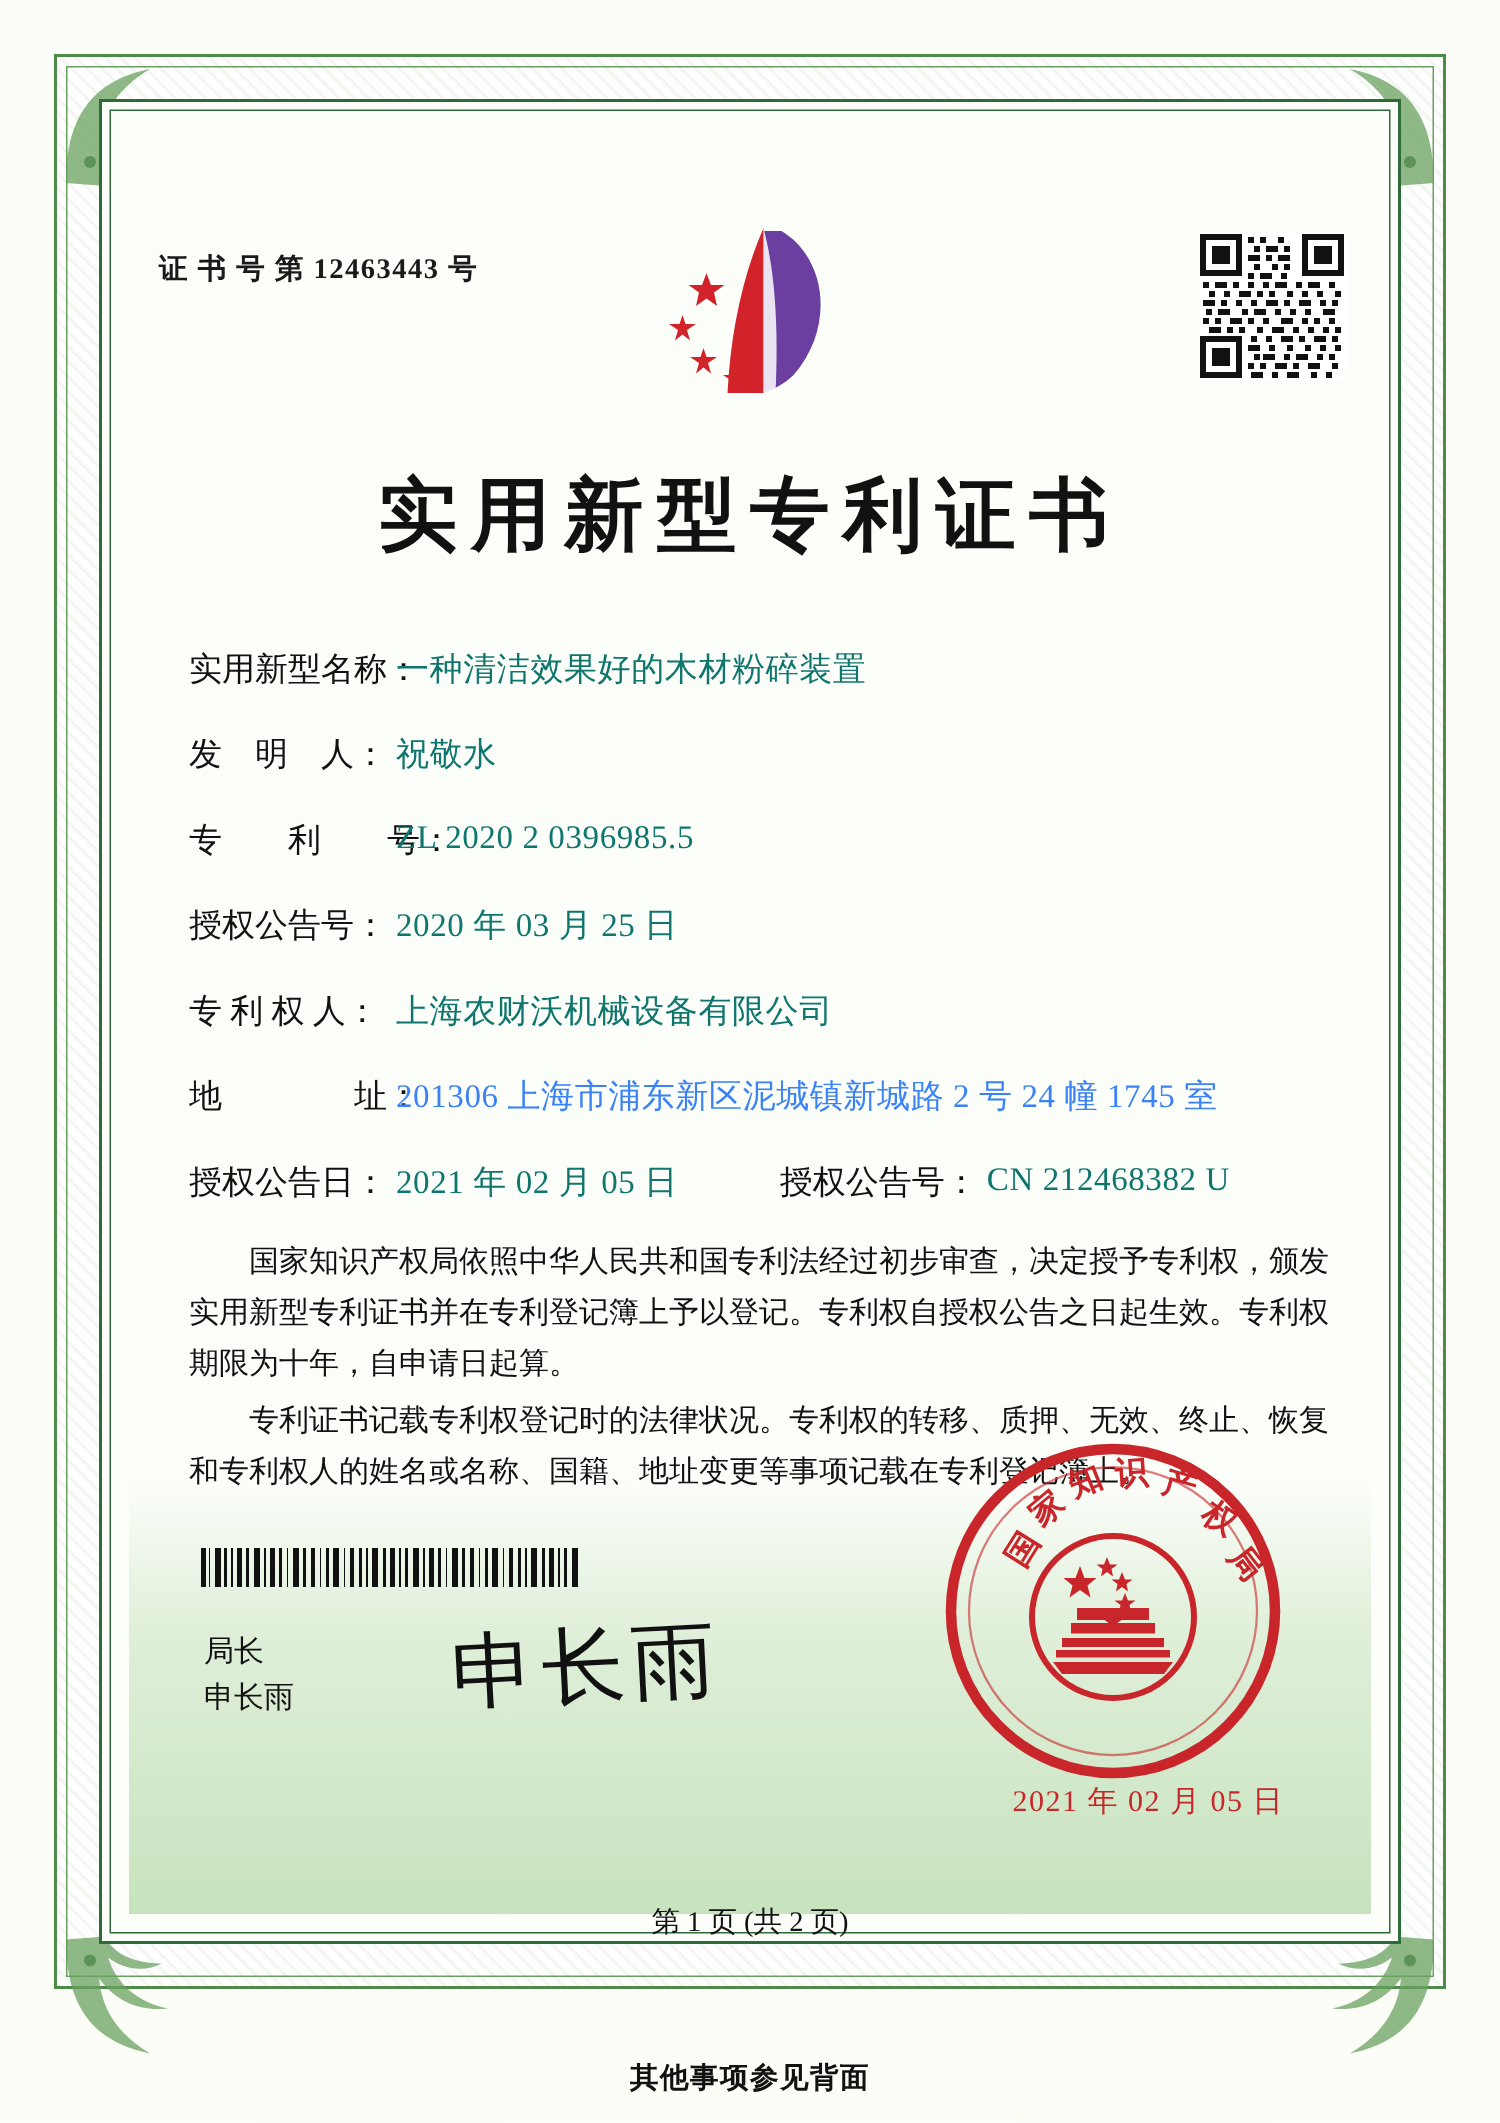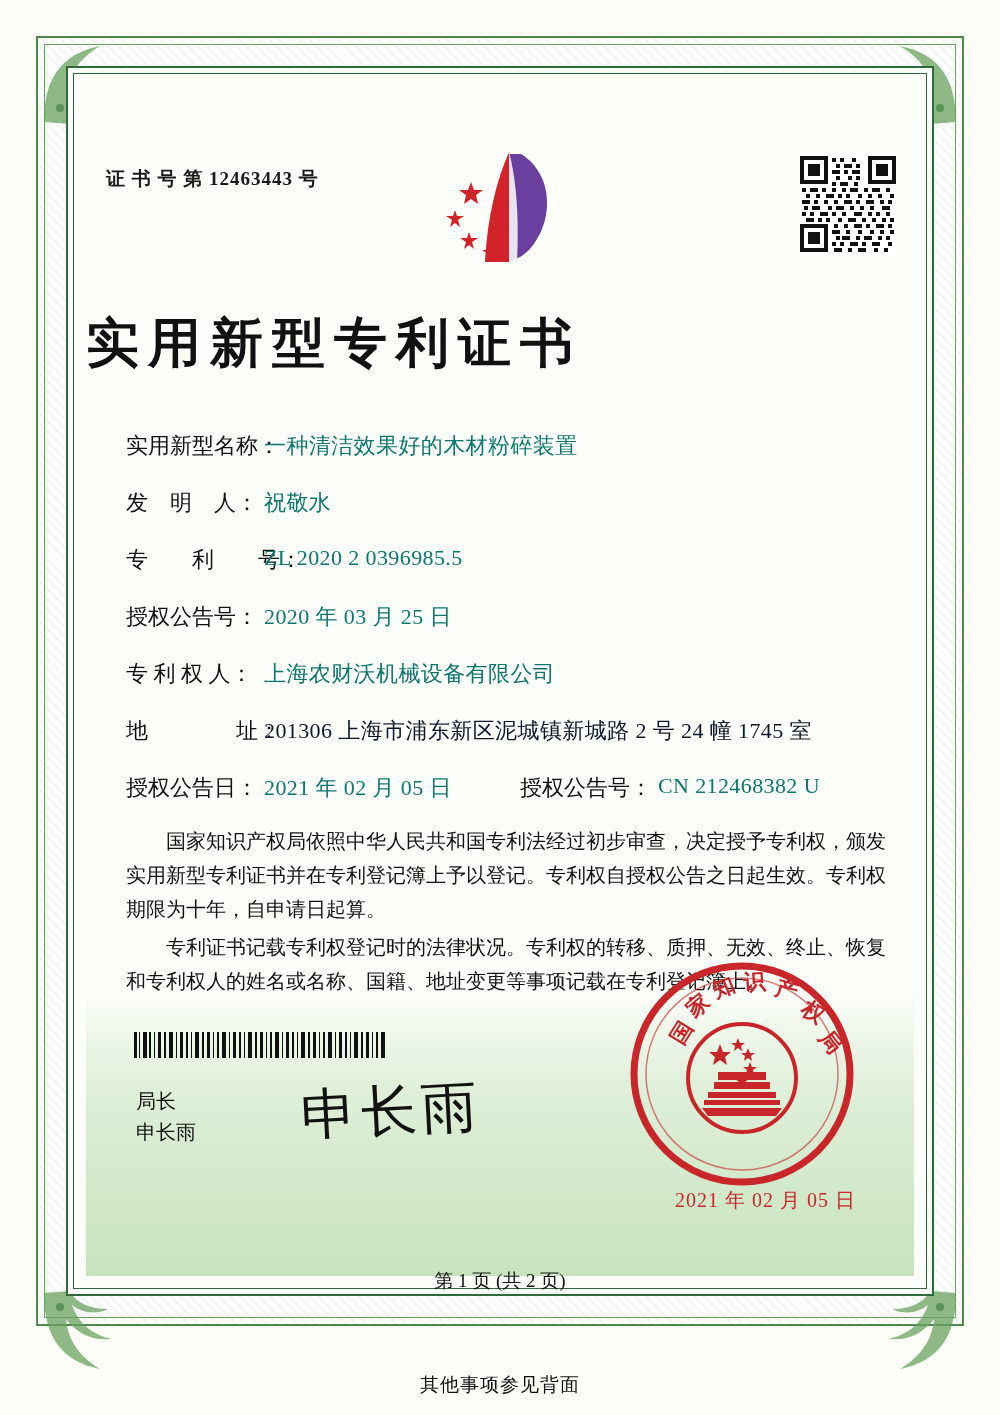--- a/index.html
+++ b/index.html
@@ -97,21 +97,21 @@
     right: 16px;
     top: 68px;
     width: 100px;
     height: 100px;
   }
   .title {
     position: absolute;
     left: 0;
     right: 0;
     top: 222px;
-    text-align: left;
+    text-align: center;
     font-size: 53px;
     letter-spacing: 9px;
     font-weight: bold;
     color: #111;
     font-family: "Liberation Serif", "DejaVu Serif", serif;
   }
   .fields {
     position: absolute;
     left: 40px;
     top: 345px;
@@ -127,21 +127,21 @@
   .field-label {
     width: 138px;
     flex: 0 0 138px;
     letter-spacing: 0px;
     white-space: nowrap;
   }
   .field-value {
     color: #0f766e;
     letter-spacing: 0.4px;
   }
-  .field-value.addr { color: #0f172a; font-family: Liberation Serif, serif; }
+  .field-value.addr { color: #3b82f6; font-family: Liberation Serif, serif; }
   .field-row.two-col .second-label {
     margin-left: 68px;
     white-space: nowrap;
   }
   .paragraphs {
     position: absolute;
     left: 40px;
     right: 28px;
     top: 738px;
     font-size: 20px;
@@ -214,20 +214,21 @@
   }
   .footer-note {
     position: absolute;
     left: 0;
     right: 0;
     top: 1372px;
     text-align: center;
     font-size: 19px;
     color: #111;
     letter-spacing: 1px;
+    font-weight: bold;
   }
 </style>
 </head>
 <body>
 
 <div class="page">
 
   <div class="ornate-frame"></div>
 
   <div class="corner c-tl">

